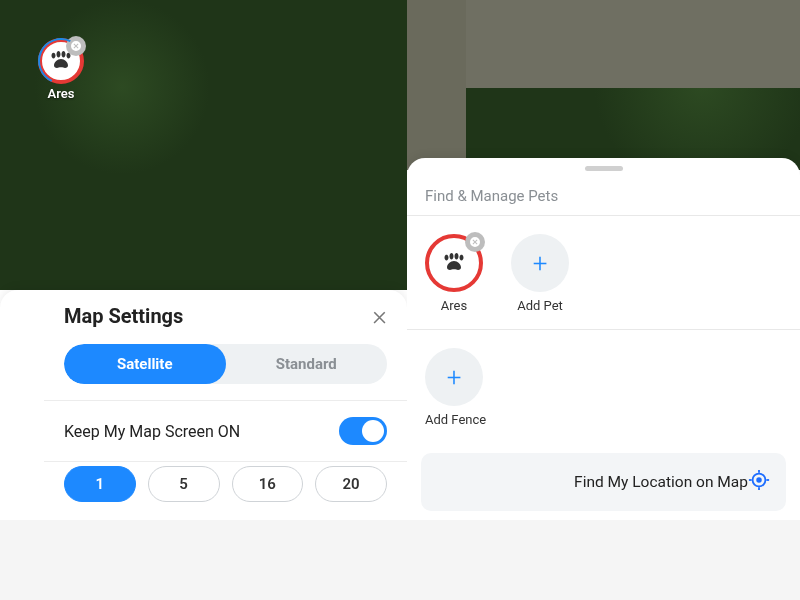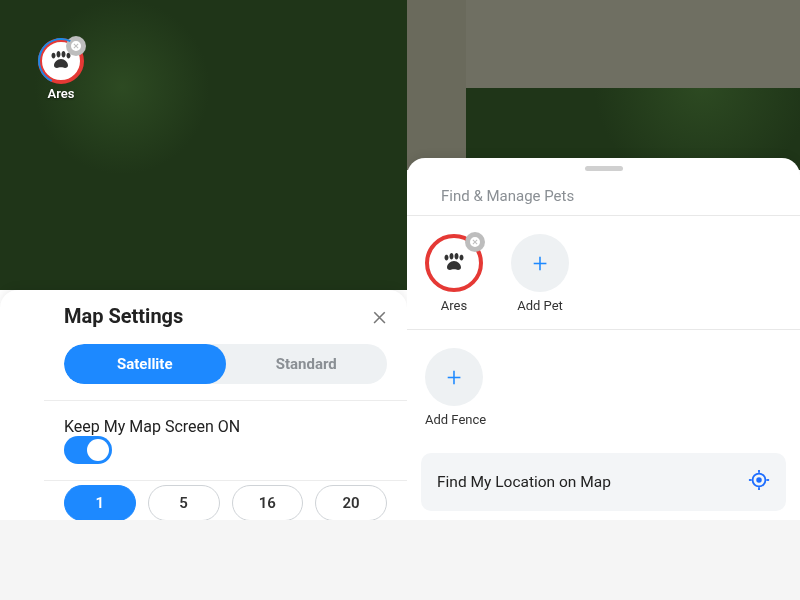--- a/index.html
+++ b/index.html
@@ -69,23 +69,22 @@
   .seg-item {
     flex: 1; display:flex; align-items:center; justify-content:center;
     font-size: 15px; font-weight: 700; color: #8a8f94; cursor: pointer;
     border-radius: 20px;
   }
   .seg-item.active { background: #1d89ff; color: #fff; }
 
   .divider { height: 1px; background: #ececec; margin: 0 0; }
 
   .row {
-    display:flex; align-items:flex-start; justify-content:space-between;
+    display:flex; align-items:center; justify-content:space-between;
     padding: 16px 20px;
-    flex-direction: column;
   }
   .row-label { font-size: 16px; color: #222; }
 
   .toggle {
     width: 48px; height: 28px; border-radius: 14px; background: #1d89ff; position: relative; cursor: pointer;
   }
   .toggle::after {
     content:""; position:absolute; right: 3px; top: 3px; width: 22px; height: 22px; border-radius: 50%; background:#fff;
   }
 
@@ -93,35 +92,35 @@
     display:flex; gap: 12px; padding: 4px 20px 20px;
   }
   .pill {
     flex:1; height: 36px; border-radius: 18px; border: 1.5px solid #cfd3d7; background:#fff;
     display:flex; align-items:center; justify-content:center;
     font-size: 15px; font-weight: 600; color:#333; cursor:pointer;
   }
   .pill.active { background:#1d89ff; border-color:#1d89ff; color:#fff; }
 
   
-  .section-title { font-size: 15px; color:#8a8f94; padding: 10px 34px 10px; }
+  .section-title { font-size: 15px; color:#8a8f94; padding: 10px 18px 10px; }
   .hr { height:1px; background:#e8e8e8; margin: 0 0 14px; }
   .chips { display:flex; gap: 28px; padding: 4px 18px 16px; }
   .chip { text-align:center; cursor:pointer; }
   .chip-circle {
     width: 58px; height: 58px; border-radius: 50%; display:flex; align-items:center; justify-content:center;
     position: relative;
   }
   .chip-ares .chip-circle { background:#fff; border:4px solid #e53935; }
   .chip-add  .chip-circle { background:#eef1f3; color:#1d89ff; font-size:26px; font-weight:300; }
   .chip-label { font-size: 13px; color:#333; margin-top:6px; }
 
   .list-item {
     margin: 10px 14px 0; background:#f3f5f7; border-radius:10px;
-    display:flex; align-items:center; justify-content:space-between;
+    display:flex; align-items:center; justify-content:flex-end;
     padding: 16px 16px; cursor:pointer;
   }
   .list-item.cut { margin-bottom:-10px; }
   .list-label { font-size: 15.5px; color:#222; }
   .list-icon { color:#1d6dff; }
 
   svg.paw { width: 24px; height:24px; }
   svg.paw path { fill:#333; }
 </style>
 </head>

